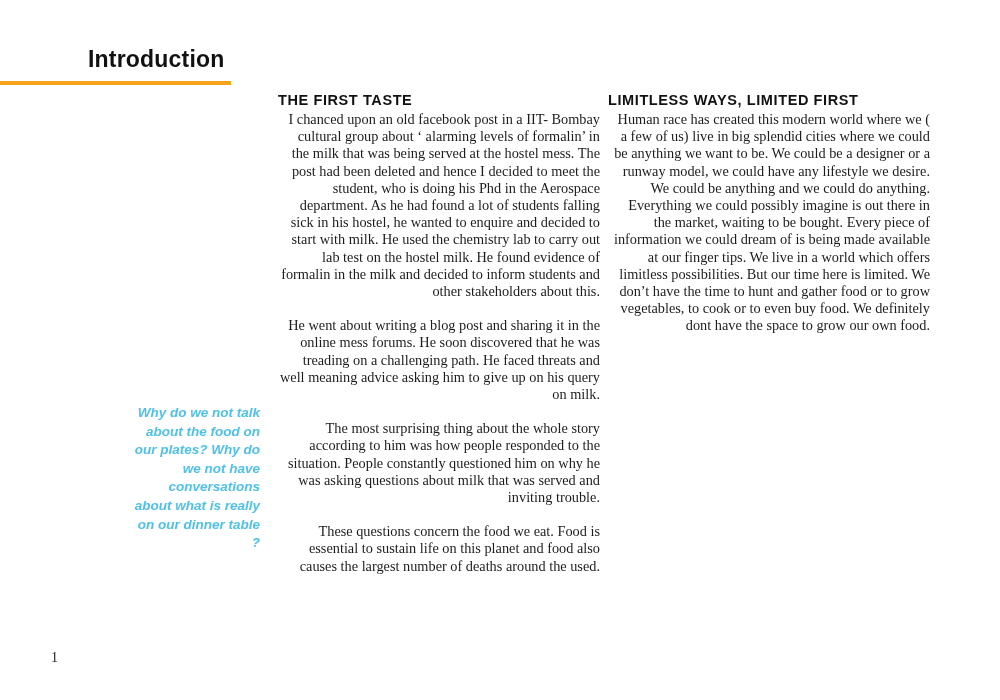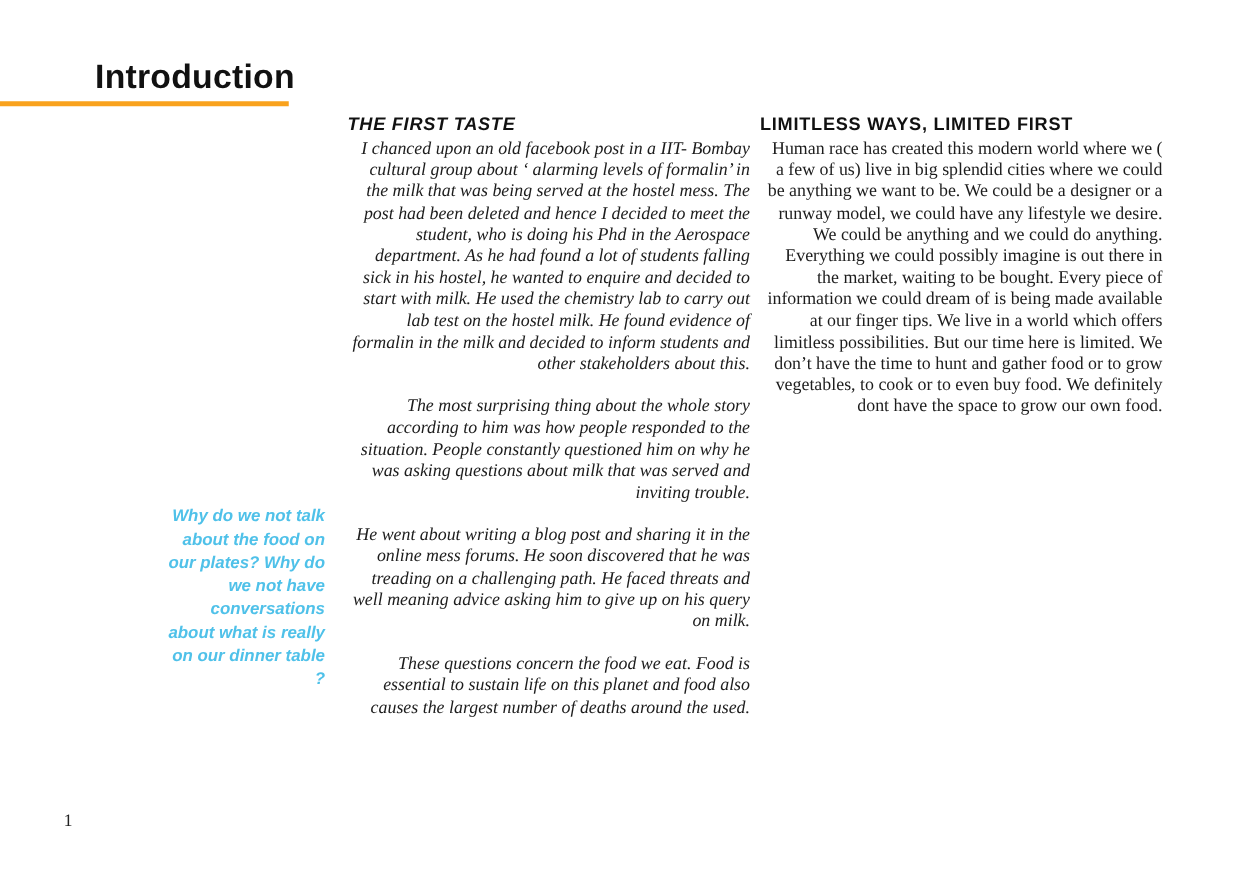--- a/index.html
+++ b/index.html
@@ -11,26 +11,26 @@
     position: relative;
     width: 1000px;
     height: 700px;
     background: #ffffff;
     overflow: hidden;
     font-family: "Liberation Serif", serif;
     color: #1a1a1a;
   }
   .page-title {
     position: absolute;
-    left: 76px;
+    left: 88px;
     top: 46px;
     margin: 0;
     font-family: "Liberation Sans", sans-serif;
     font-weight: 700;
-    font-size: 27px;
+    font-size: 23px;
     letter-spacing: 0.2px;
     color: #111111;
   }
   .title-rule {
     position: absolute;
     left: 0;
     top: 81px;
     width: 231px;
     height: 4px;
     background: #f9a21d;
@@ -46,21 +46,21 @@
     font-size: 13.5px;
     line-height: 18.6px;
     color: #4fc1e9;
     text-align: right;
   }
   .col {
     position: absolute;
     top: 92px;
     width: 322px;
   }
-  .col-1 { left: 278px; font-style: italic; }
+  .col-1 { left: 278px; }
   .col-2 { left: 608px; }
   .col h2 {
     margin: 0 0 3px 0;
     font-family: "Liberation Sans", sans-serif;
     font-weight: 700;
     font-size: 14.5px;
     letter-spacing: 0.6px;
     color: #111111;
   }
   .col p {
@@ -87,22 +87,22 @@
 
   <h1 class="page-title">Introduction</h1>
 
   <div class="title-rule"></div>
 
   <div class="pull-quote">Why do we not talk about the food on our plates? Why do we not have conversations about what is really on our dinner table ?</div>
 
   <div class="col col-1">
     <h2>THE FIRST TASTE</h2>
     <p>I chanced upon an old facebook post in a IIT- Bombay cultural group about ‘ alarming levels of formalin’ in the milk that was being served at the hostel mess. The post had been deleted and hence I decided to meet the student, who is doing his Phd in the Aerospace department. As he had found a lot of students falling sick in his hostel, he wanted to enquire and decided to start with milk. He used the chemistry lab to carry out lab test on the hostel milk. He found evidence of formalin in the milk and decided to inform students and other stakeholders about this.</p>
+    <p>He went about writing a blog post and sharing it in the online mess forums. He soon discovered that he was treading on a challenging path. He faced threats and well meaning advice asking him to give up on his query on milk.</p>
     <p>The most surprising thing about the whole story according to him was how people responded to the situation. People constantly questioned him on why he was asking questions about milk that was served and inviting trouble.</p>
-    <p>He went about writing a blog post and sharing it in the online mess forums. He soon discovered that he was treading on a challenging path. He faced threats and well meaning advice asking him to give up on his query on milk.</p>
     <p>These questions concern the food we eat. Food is essential to sustain life on this planet and food also causes the largest number of deaths around the used.</p>
   </div>
 
   <div class="col col-2">
     <h2>LIMITLESS WAYS, LIMITED FIRST</h2>
     <p>Human race has created this modern world where we ( a few of us) live in big splendid cities where we could be anything we want to be. We could be a designer or a runway model, we could have any lifestyle we desire. We could be anything and we could do anything. Everything we could possibly imagine is out there in the market, waiting to be bought. Every piece of information we could dream of is being made available at our finger tips. We live in a world which offers limitless possibilities. But our time here is limited. We don’t have the time to hunt and gather food or to grow vegetables, to cook or to even buy food. We definitely dont have the space to grow our own food.</p>
   </div>
 
   <div class="page-number">1</div>
 

